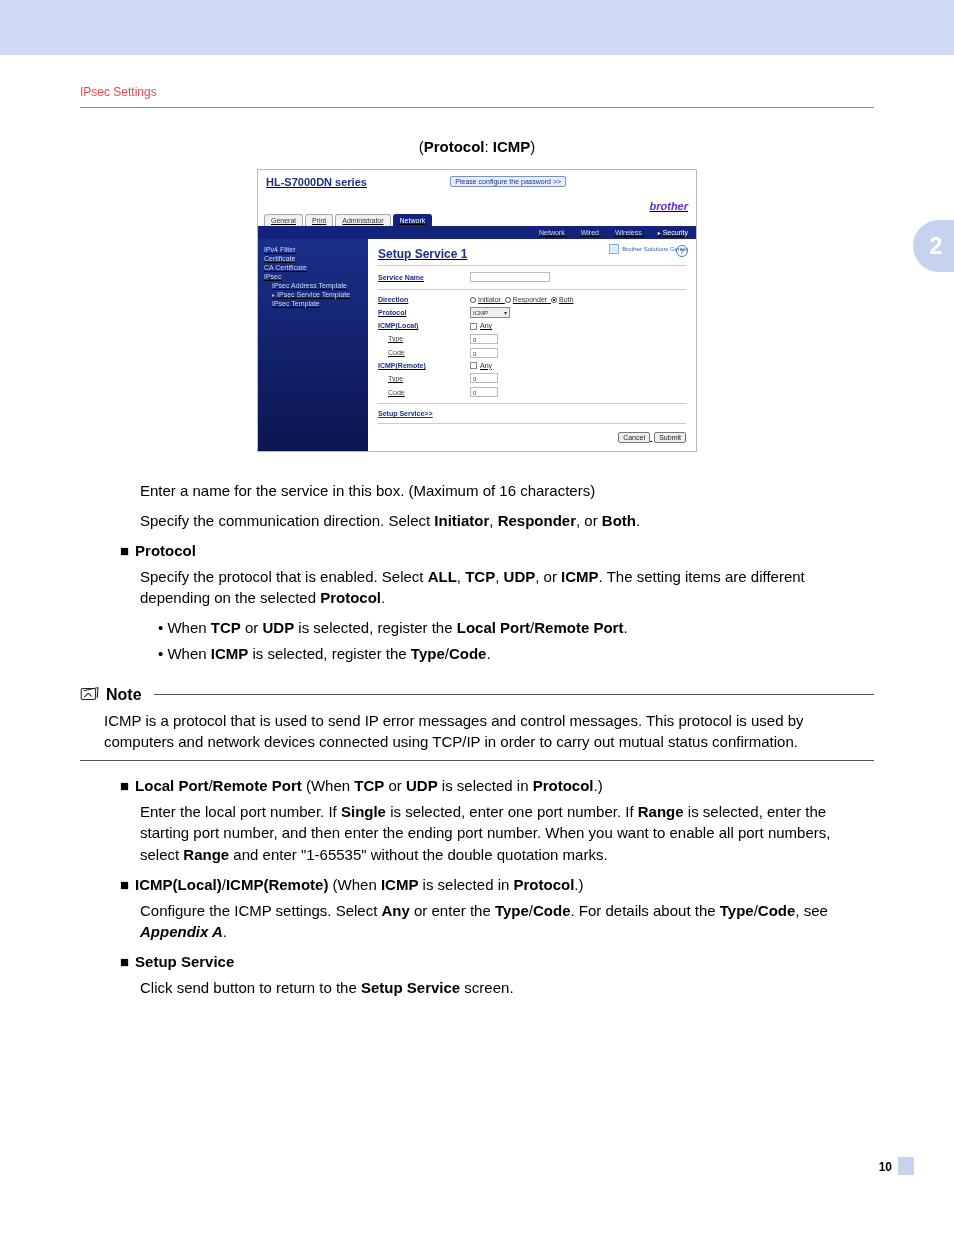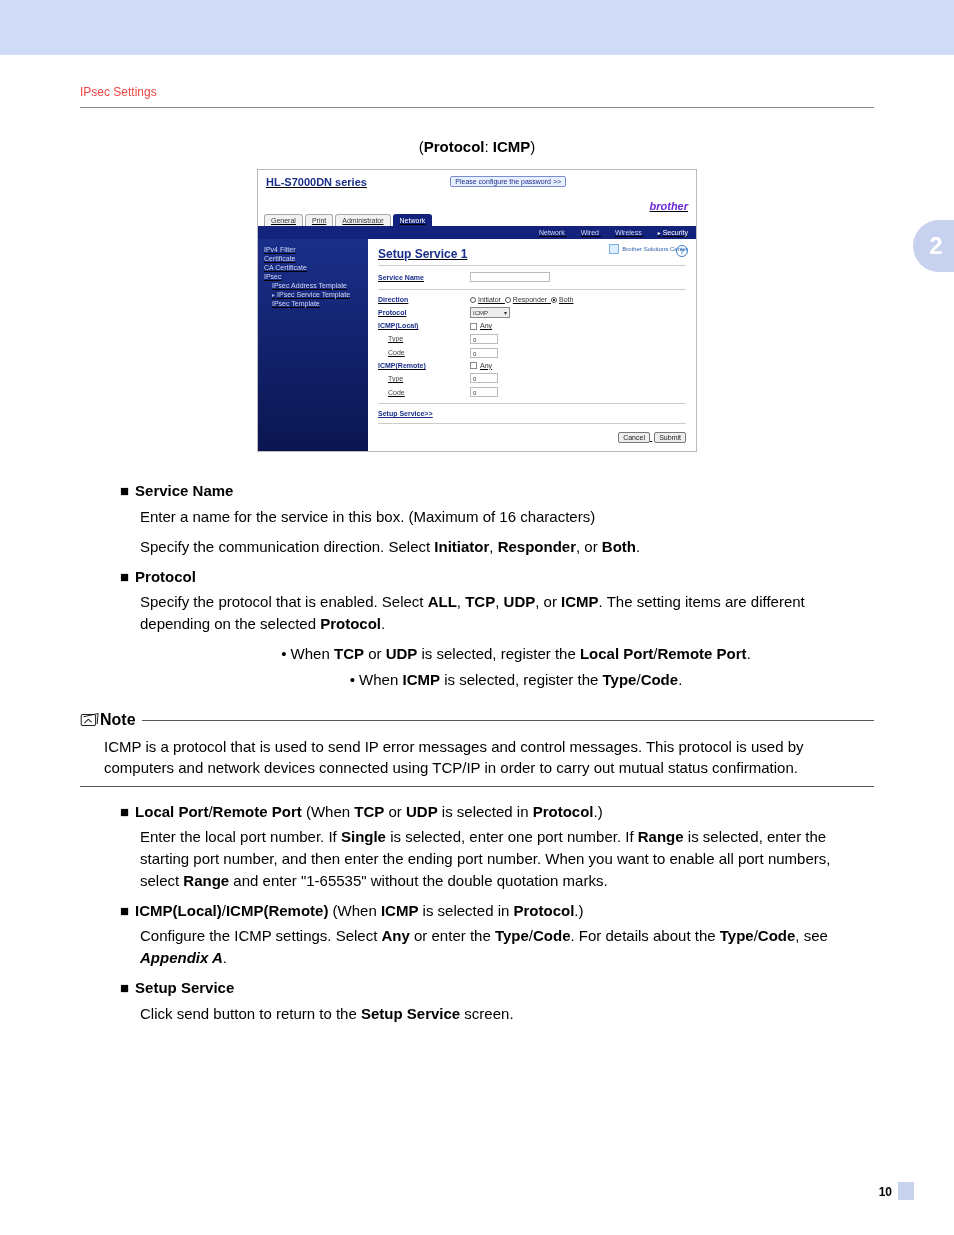--- a/index.html
+++ b/index.html
@@ -50,25 +50,25 @@
   .shot-btn { border: 1px solid #777; background: #eee; font-size: 7px; padding: 1px 4px; margin-left: 2px; border-radius: 2px; display: inline-block; }
   .shot-sc { position: absolute; right: 8px; top: 30px; font-size: 6px; color: #2a5fb0; display: flex; align-items: center; gap: 3px; }
   .shot-sc-box { width: 10px; height: 10px; background: #dceeff; border: 1px solid #7fb0e0; }
 
   
   .content { padding: 0 20px; font-size: 15px; line-height: 1.45; }
   .sq-item { margin: 6px 0 4px 40px; }
   .sq-item .sq { font-family: sans-serif; color: #000; margin-right: 6px; }
   .sq-item b, .desc b { font-weight: bold; }
   .desc { margin: 0 12px 8px 60px; }
-  .sub-item { margin: 0 0 4px 78px; text-align: center; }
+  .sub-item { margin: 0 0 4px 78px; }
   .sub-item::before { content: "• "; }
 
   .note-block { margin: 18px 0 14px 0; }
-  .note-head { display: flex; align-items: center; }
+  .note-head { display: flex; align-items: center; gap: 6px; }
   .note-head .note-icon { width: 20px; height: 16px; }
   .note-head .note-lbl { font-weight: bold; font-size: 16px; }
   .note-head .note-line { flex: 1; border-top: 1px solid #555; margin-left: 6px; }
   .note-body { padding: 4px 0 8px 24px; font-size: 15px; line-height: 1.4; }
   .note-bottom { border-top: 1px solid #555; }
 
   .footer { position: relative; font-size: 12px; color: #000; font-weight: bold; margin-top: 160px; }
   .footer .pg { position: absolute; right: -18px; }
   .footer .bar { position: absolute; right: -40px; top: -2px; width: 16px; height: 18px; background: #c7d3ee; }
 
@@ -186,21 +186,20 @@
             <span class="shot-btn">Cancel</span>
             <span class="shot-btn">Submit</span>
           </div>
         </div>
       </div>
     </div>
   </div>
 
   <div class="content">
 
-    <div class="sq-item"><span class="sq">■</span><b>Service Name</b></div>
     <div class="desc">Enter a name for the service in this box. (Maximum of 16 characters)</div>
 
     <div class="desc">
       <span>Specify the communication direction. Select </span><b>Initiator</b><span>, </span><b>Responder</b><span>, or </span><b>Both</b><span>.</span>
     </div>
 
     <div class="sq-item"><span class="sq">■</span><b>Protocol</b></div>
     <div class="desc">
       <span>Specify the protocol that is enabled. Select </span><b>ALL</b><span>, </span><b>TCP</b><span>, </span><b>UDP</b><span>, or </span><b>ICMP</b><span>. The setting items are different depending on the selected </span><b>Protocol</b><span>.</span>
     </div>

